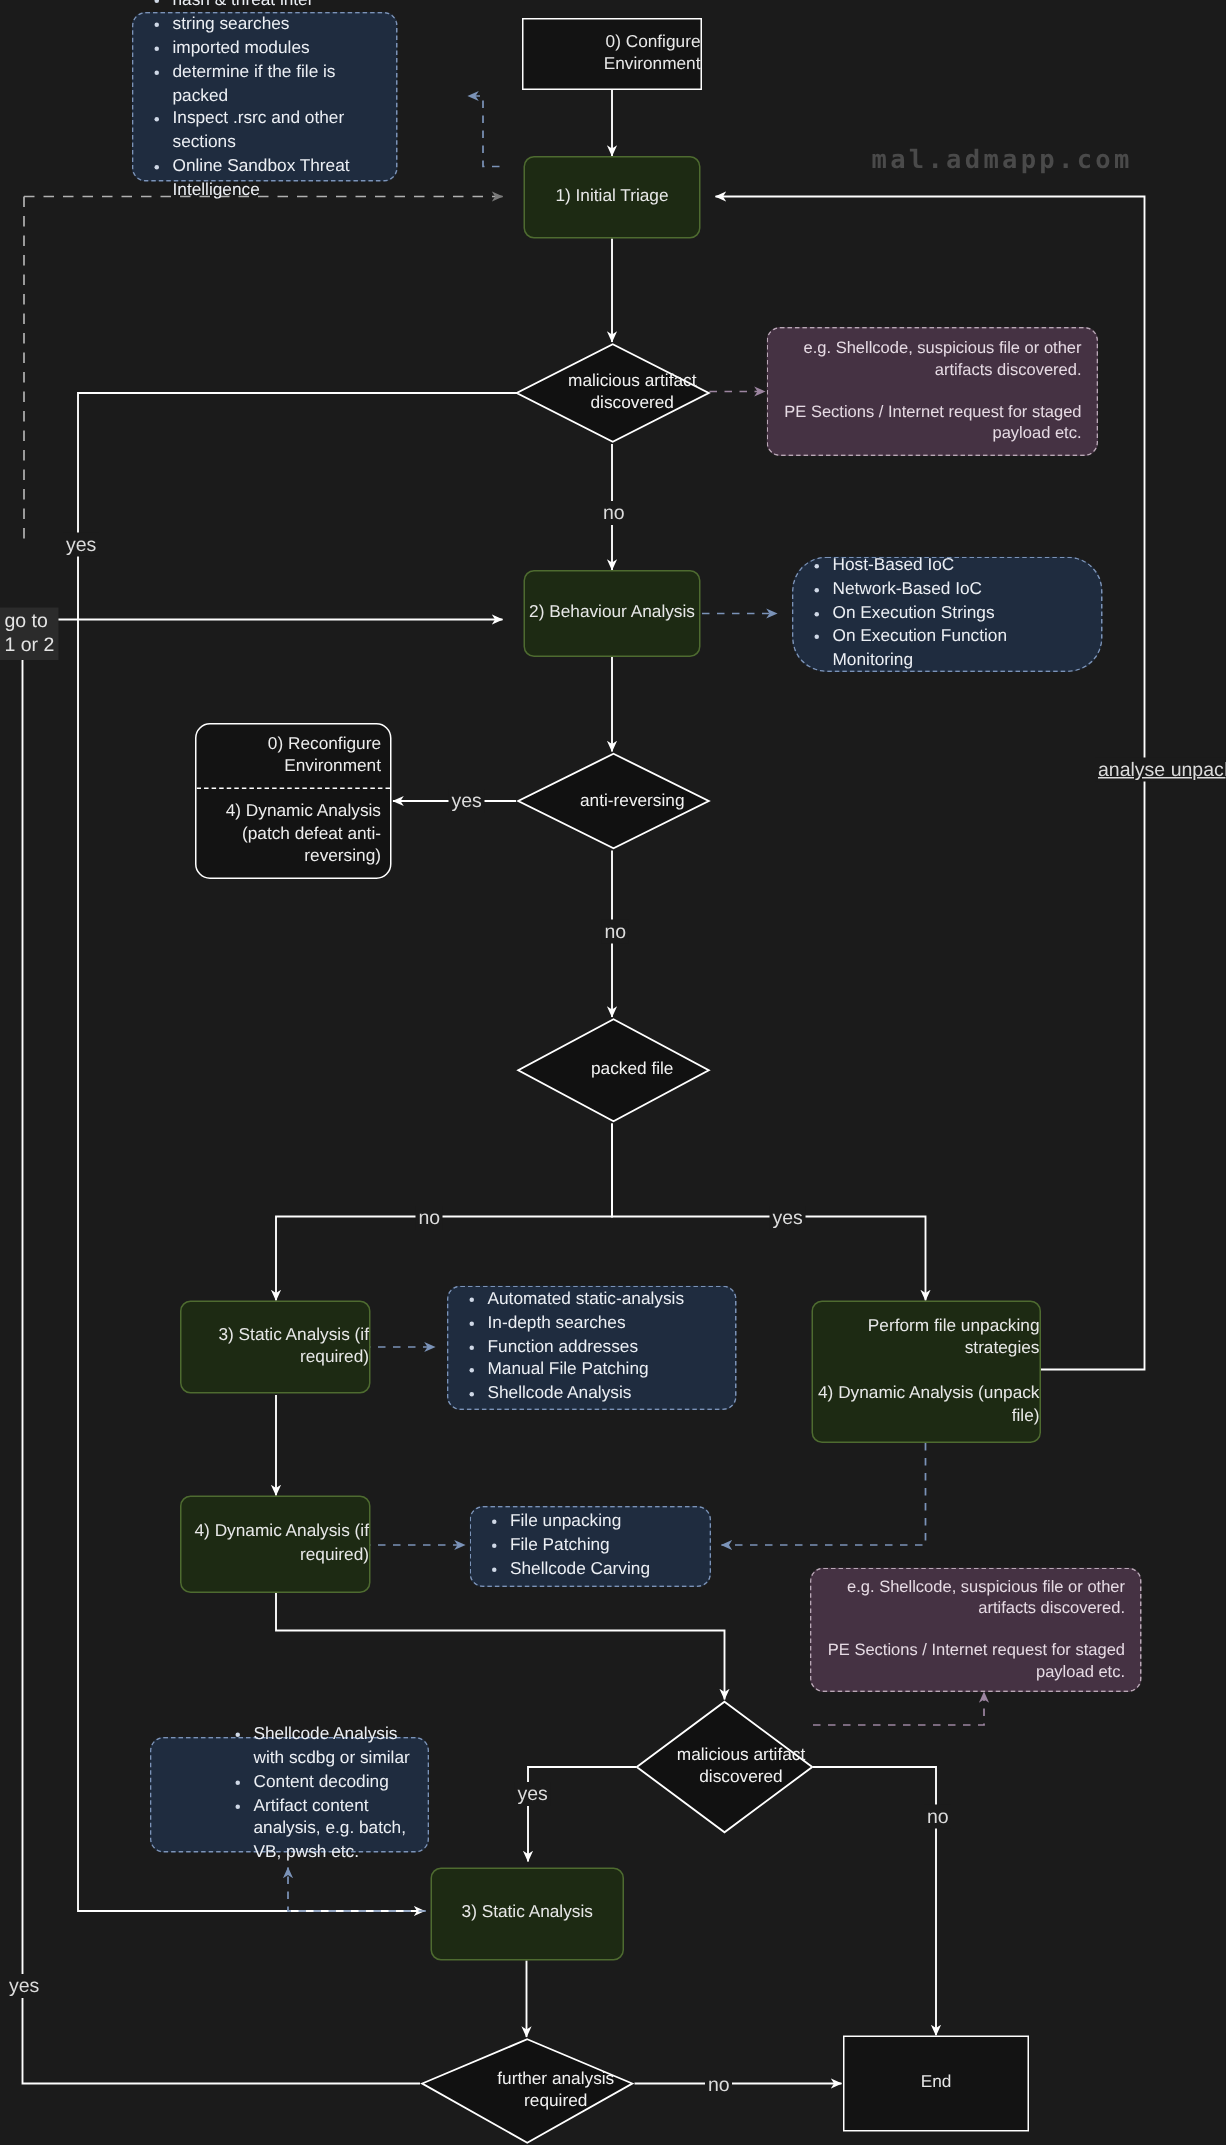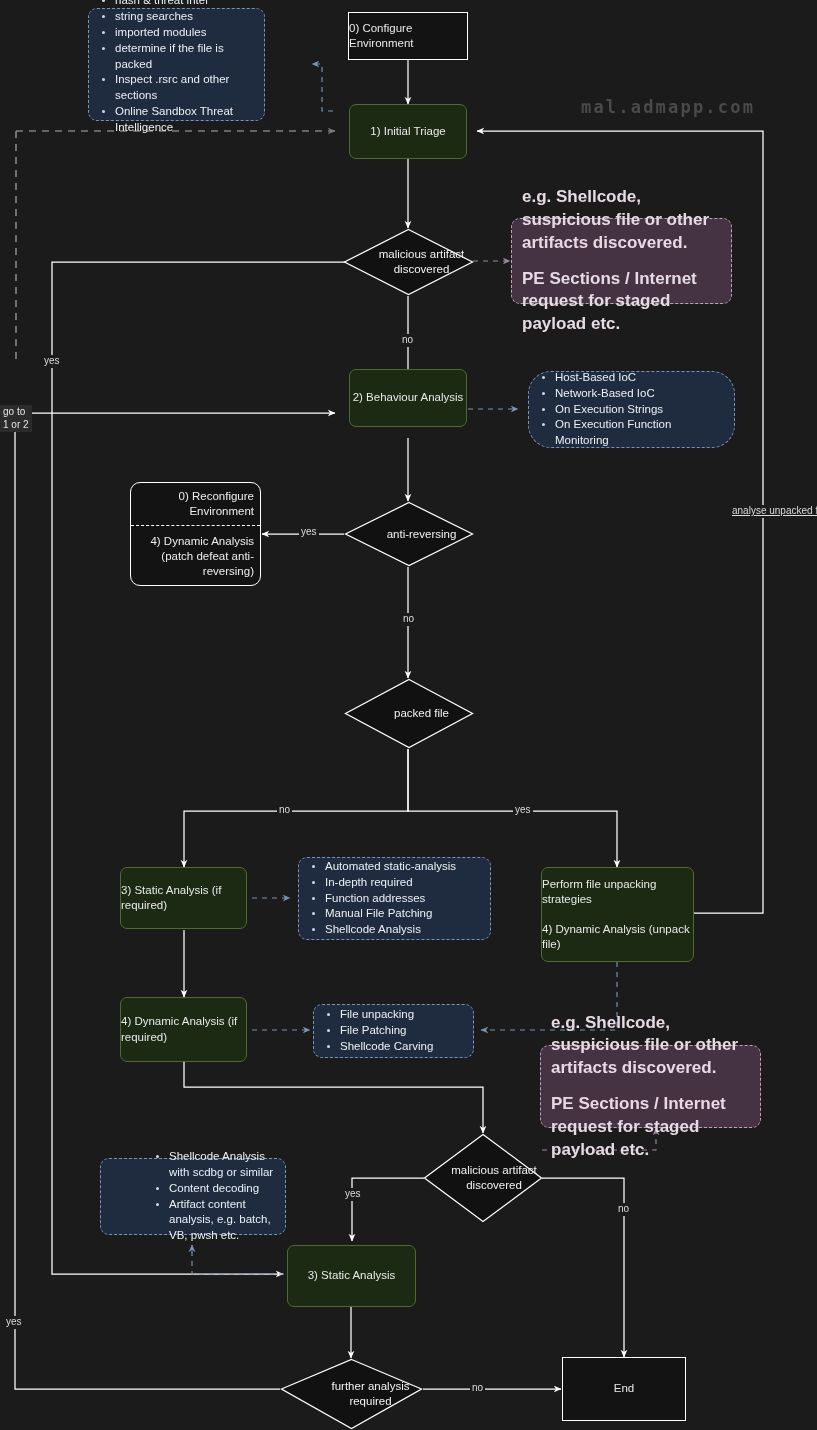--- a/index.html
+++ b/index.html
@@ -2,46 +2,46 @@
 <html><head>
 <meta charset="utf-8">
 <style>
   html,body{margin:0;padding:0;background:#1b1b1b;}
   body{width:817px;height:1430px;overflow:hidden;
        font-family:"Liberation Sans","DejaVu Sans",sans-serif;}
   #stage{position:relative;width:817px;height:1430px;background:#1b1b1b;}
   svg.edges{position:absolute;left:0;top:0;width:817px;height:1430px;pointer-events:none;}
 
   .node{position:absolute;box-sizing:border-box;display:flex;flex-direction:column;
-        align-items:center;justify-content:center;text-align:left;color:#e8e8e8;
+        align-items:center;justify-content:center;text-align:right;color:#e8e8e8;
         font-size:11.5px;line-height:1.32;}
   .proc-green{background:#1d2a13;border:1px solid #4e6b30;border-radius:7px;}
   .proc-plain{background:#131313;border:1.4px solid #ffffff;}
   .note-blue{background:#1f2c3f;border:1.3px dashed #7b93b8;border-radius:9px;
              color:#eceff4;align-items:flex-start;justify-content:center;text-align:left;}
   .note-purple{background:#453243;border:1.3px dashed #b9a7b6;border-radius:9px;
                color:#e6dbe4;justify-content:center;}
   .note-blue ul{margin:0;padding:0 8px 0 26px;list-style:disc;}
   .note-blue ul li{margin:0;padding:0;font-size:11.5px;line-height:1.38;}
   .note-blue ul li::marker{color:#cfd8e6;font-size:10px;}
-  .note-purple p{margin:0;padding:0 10px;font-size:17px;line-height:1.34;font-weight:bold;}
+  .note-purple p{margin:0;padding:0 10px;font-size:11px;line-height:1.34;}
   .note-purple p+p{margin-top:13px;}
 
   .decision{position:absolute;display:flex;align-items:center;justify-content:flex-end;
             text-align:center;color:#f2f2f2;font-size:11.5px;line-height:1.3;}
   .decision .dlabel{position:relative;z-index:2;width:105px;}
   .decision svg{position:absolute;left:0;top:0;}
 
   .split{position:absolute;box-sizing:border-box;background:#131313;
          border:1.4px solid #ffffff;border-radius:10px;color:#ededed;
          font-size:11.5px;line-height:1.32;text-align:right;overflow:hidden;}
   .split .half{display:flex;align-items:center;justify-content:center;padding:0 6px;}
   .split .rule{border-top:1.4px dashed #ffffff;}
 
-  .elabel{position:absolute;color:#dcdcdc;font-size:10px;background:#1b1b1b;
+  .elabel{position:absolute;color:#dcdcdc;font-size:13px;background:#1b1b1b;
           padding:0 2px;white-space:nowrap;line-height:1.25;}
   .elabel.box{background:#2b2b2b;color:#e4e4e4;padding:1px 3px;}
 
   .watermark{position:absolute;color:#4a4a4a;font-size:17px;letter-spacing:2.2px;
              font-family:"DejaVu Sans Mono","Liberation Mono",monospace;font-weight:bold;}
 </style>
 </head>
 <body>
 
 <div id="stage">
@@ -126,21 +126,21 @@
       <polygon points="65.5,1.5 129.5,34 65.5,66.5 1.5,34" fill="#111111" stroke="#ffffff" stroke-width="1.25"></polygon>
     </svg>
     <div class="dlabel">malicious artifact discovered</div>
   </div>
 
   <div class="node note-purple" style="left:511px;top:218px;width:221px;height:86px;">
     <p>e.g. Shellcode, suspicious file or other artifacts discovered.</p>
     <p>PE Sections / Internet request for staged payload etc.</p>
   </div>
 
-  <div class="node proc-green" style="left:349px;top:369px;width:118px;height:58px;">2) Behaviour Analysis</div>
+  <div class="node proc-green" style="left:349px;top:380px;width:118px;height:58px;">2) Behaviour Analysis</div>
 
   <div class="node note-blue" style="left:528px;top:371px;width:207px;height:77px;border-radius:23px;">
     <ul>
       <li>Host-Based IoC</li>
       <li>Network-Based IoC</li>
       <li>On Execution Strings</li>
       <li>On Execution Function Monitoring</li>
     </ul>
   </div>
 
@@ -165,21 +165,21 @@
       <polygon points="65,1.5 128.5,35.5 65,69.5 1.5,35.5" fill="#111111" stroke="#ffffff" stroke-width="1.25"></polygon>
     </svg>
     <div class="dlabel">packed file</div>
   </div>
 
   <div class="node proc-green" style="left:120px;top:867px;width:127px;height:62px;">3) Static Analysis (if required)</div>
 
   <div class="node note-blue" style="left:298px;top:857px;width:193px;height:83px;">
     <ul>
       <li>Automated static-analysis</li>
-      <li>In-depth required</li>
+      <li>In-depth searches</li>
       <li>Function addresses</li>
       <li>Manual File Patching</li>
       <li>Shellcode Analysis</li>
     </ul>
   </div>
 
   <div class="node proc-green" style="left:541px;top:867px;width:153px;height:95px;">
     <span>Perform file unpacking strategies</span>
     <span style="margin-top:14px;">4) Dynamic Analysis (unpack file)</span>
   </div>

